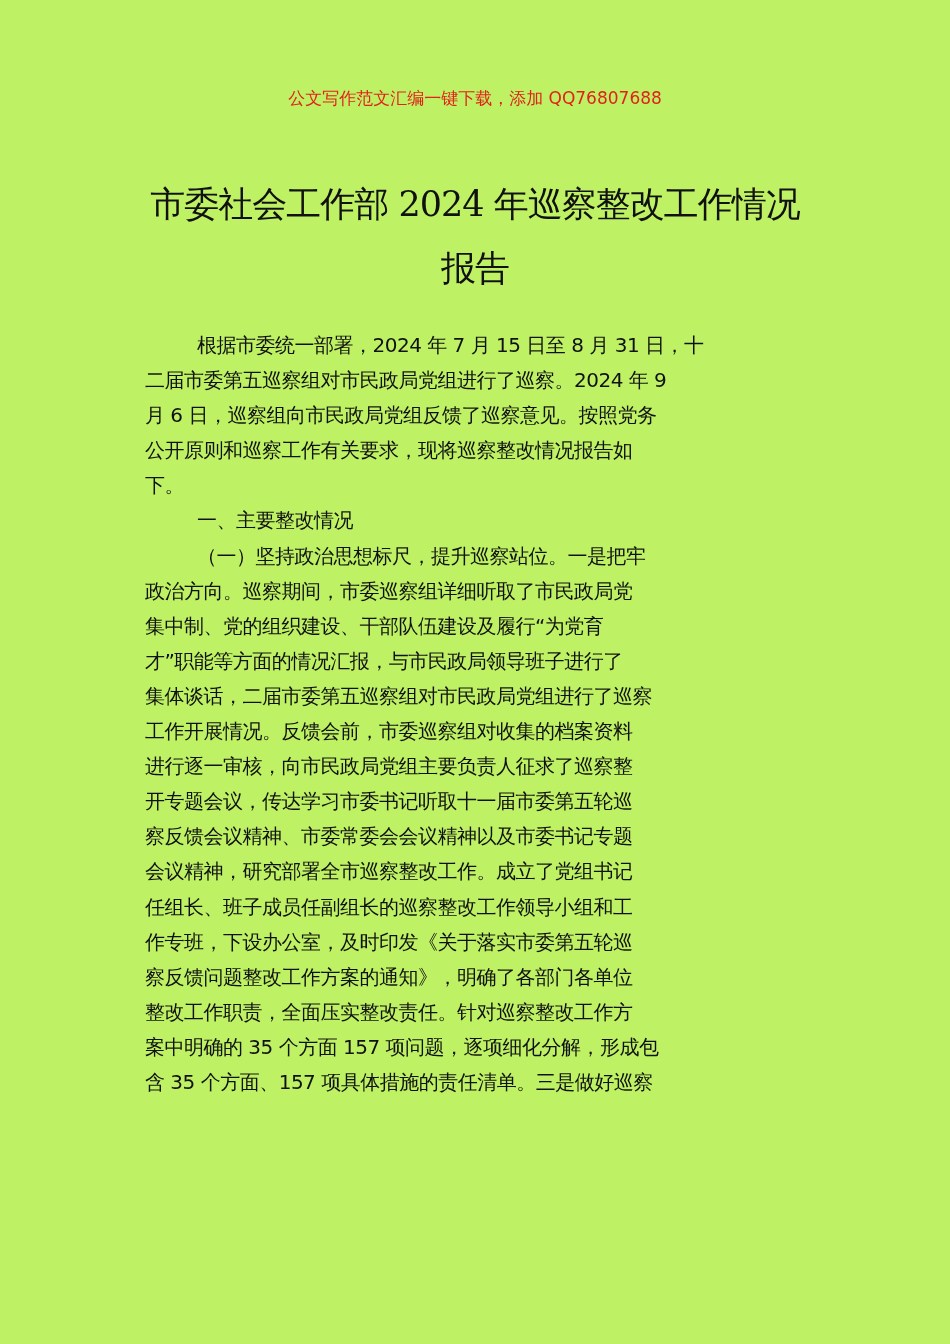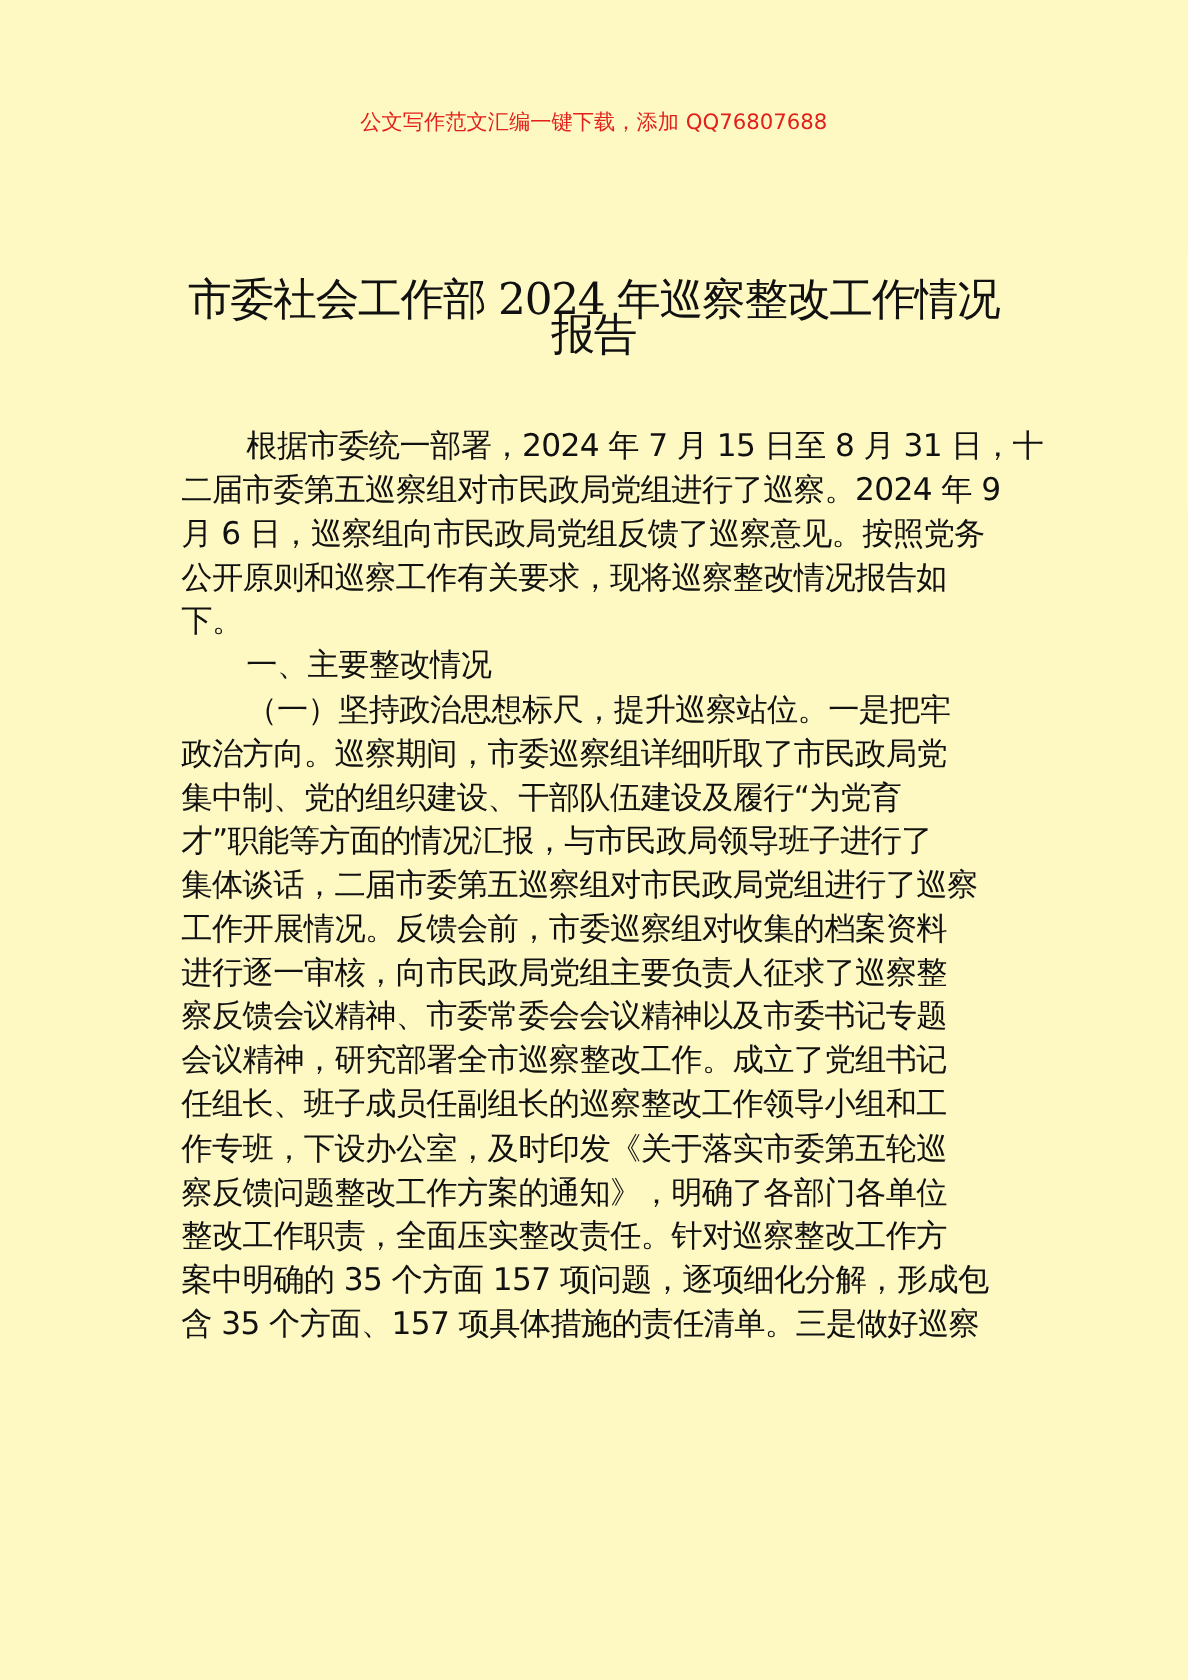--- a/index.html
+++ b/index.html
@@ -1,30 +1,30 @@
 <!DOCTYPE html>
 <html><head>
 <meta charset="utf-8">
 <style>
   html, body { margin:0; padding:0; background:#ffffff; }
   body { width:950px; height:1344px; position:relative; overflow:hidden; }
-  .page { position:absolute; left:0; top:0; width:950px; height:1344px; background:#fef9c3; }
+  .page { position:absolute; left:0; top:0; width:950px; height:1344px; background:#bef264; }
   .promo {
     position:absolute; left:0; width:950px; top:84px; text-align:center;
     color:#e2211c; font-family:"DejaVu Sans", sans-serif; font-size:17px; line-height:28px;
   }
   .title {
     position:absolute; left:0; width:950px; text-align:center;
     color:#111; font-family:"DejaVu Serif", serif; font-size:35px; letter-spacing:-1px;
   }
-  .title.l1 { top:178px; line-height:52px;margin-top:36px; }
+  .title.l1 { top:178px; line-height:52px; }
   .title.l2 { top:242px; line-height:52px; }
   .body-text {
-    position:absolute; left:145px; width:662px; top:339px;
-    font-family:"DejaVu Sans", sans-serif; font-size:25px; color:#111;
+    position:absolute; left:145px; width:662px; top:328px;
+    font-family:"DejaVu Sans", sans-serif; font-size:20px; color:#111;
   }
   .line { height:35.1px; line-height:35px; white-space:nowrap; letter-spacing:-0.5px; text-align:justify; }
   .indent { padding-left:52px; }
 </style>
 </head>
 <body>
 
 <div class="page">
   <div class="promo">公文写作范文汇编一键下载，添加 QQ76807688</div>
   <div class="title l1">市委社会工作部 2024 年巡察整改工作情况</div>
@@ -37,20 +37,21 @@
     <div class="line">公开原则和巡察工作有关要求，现将巡察整改情况报告如</div>
     <div class="line">下。</div>
     <div class="line indent">一、主要整改情况</div>
     <div class="line indent">（一）坚持政治思想标尺，提升巡察站位。一是把牢</div>
     <div class="line">政治方向。巡察期间，市委巡察组详细听取了市民政局党</div>
     <div class="line">集中制、党的组织建设、干部队伍建设及履行“为党育</div>
     <div class="line">才”职能等方面的情况汇报，与市民政局领导班子进行了</div>
     <div class="line">集体谈话，二届市委第五巡察组对市民政局党组进行了巡察</div>
     <div class="line">工作开展情况。反馈会前，市委巡察组对收集的档案资料</div>
     <div class="line">进行逐一审核，向市民政局党组主要负责人征求了巡察整</div>
+    <div class="line">开专题会议，传达学习市委书记听取十一届市委第五轮巡</div>
     <div class="line">察反馈会议精神、市委常委会会议精神以及市委书记专题</div>
     <div class="line">会议精神，研究部署全市巡察整改工作。成立了党组书记</div>
     <div class="line">任组长、班子成员任副组长的巡察整改工作领导小组和工</div>
     <div class="line">作专班，下设办公室，及时印发《关于落实市委第五轮巡</div>
     <div class="line">察反馈问题整改工作方案的通知》，明确了各部门各单位</div>
     <div class="line">整改工作职责，全面压实整改责任。针对巡察整改工作方</div>
     <div class="line">案中明确的 35 个方面 157 项问题，逐项细化分解，形成包</div>
     <div class="line">含 35 个方面、157 项具体措施的责任清单。三是做好巡察</div>
   </div>
 </div>

